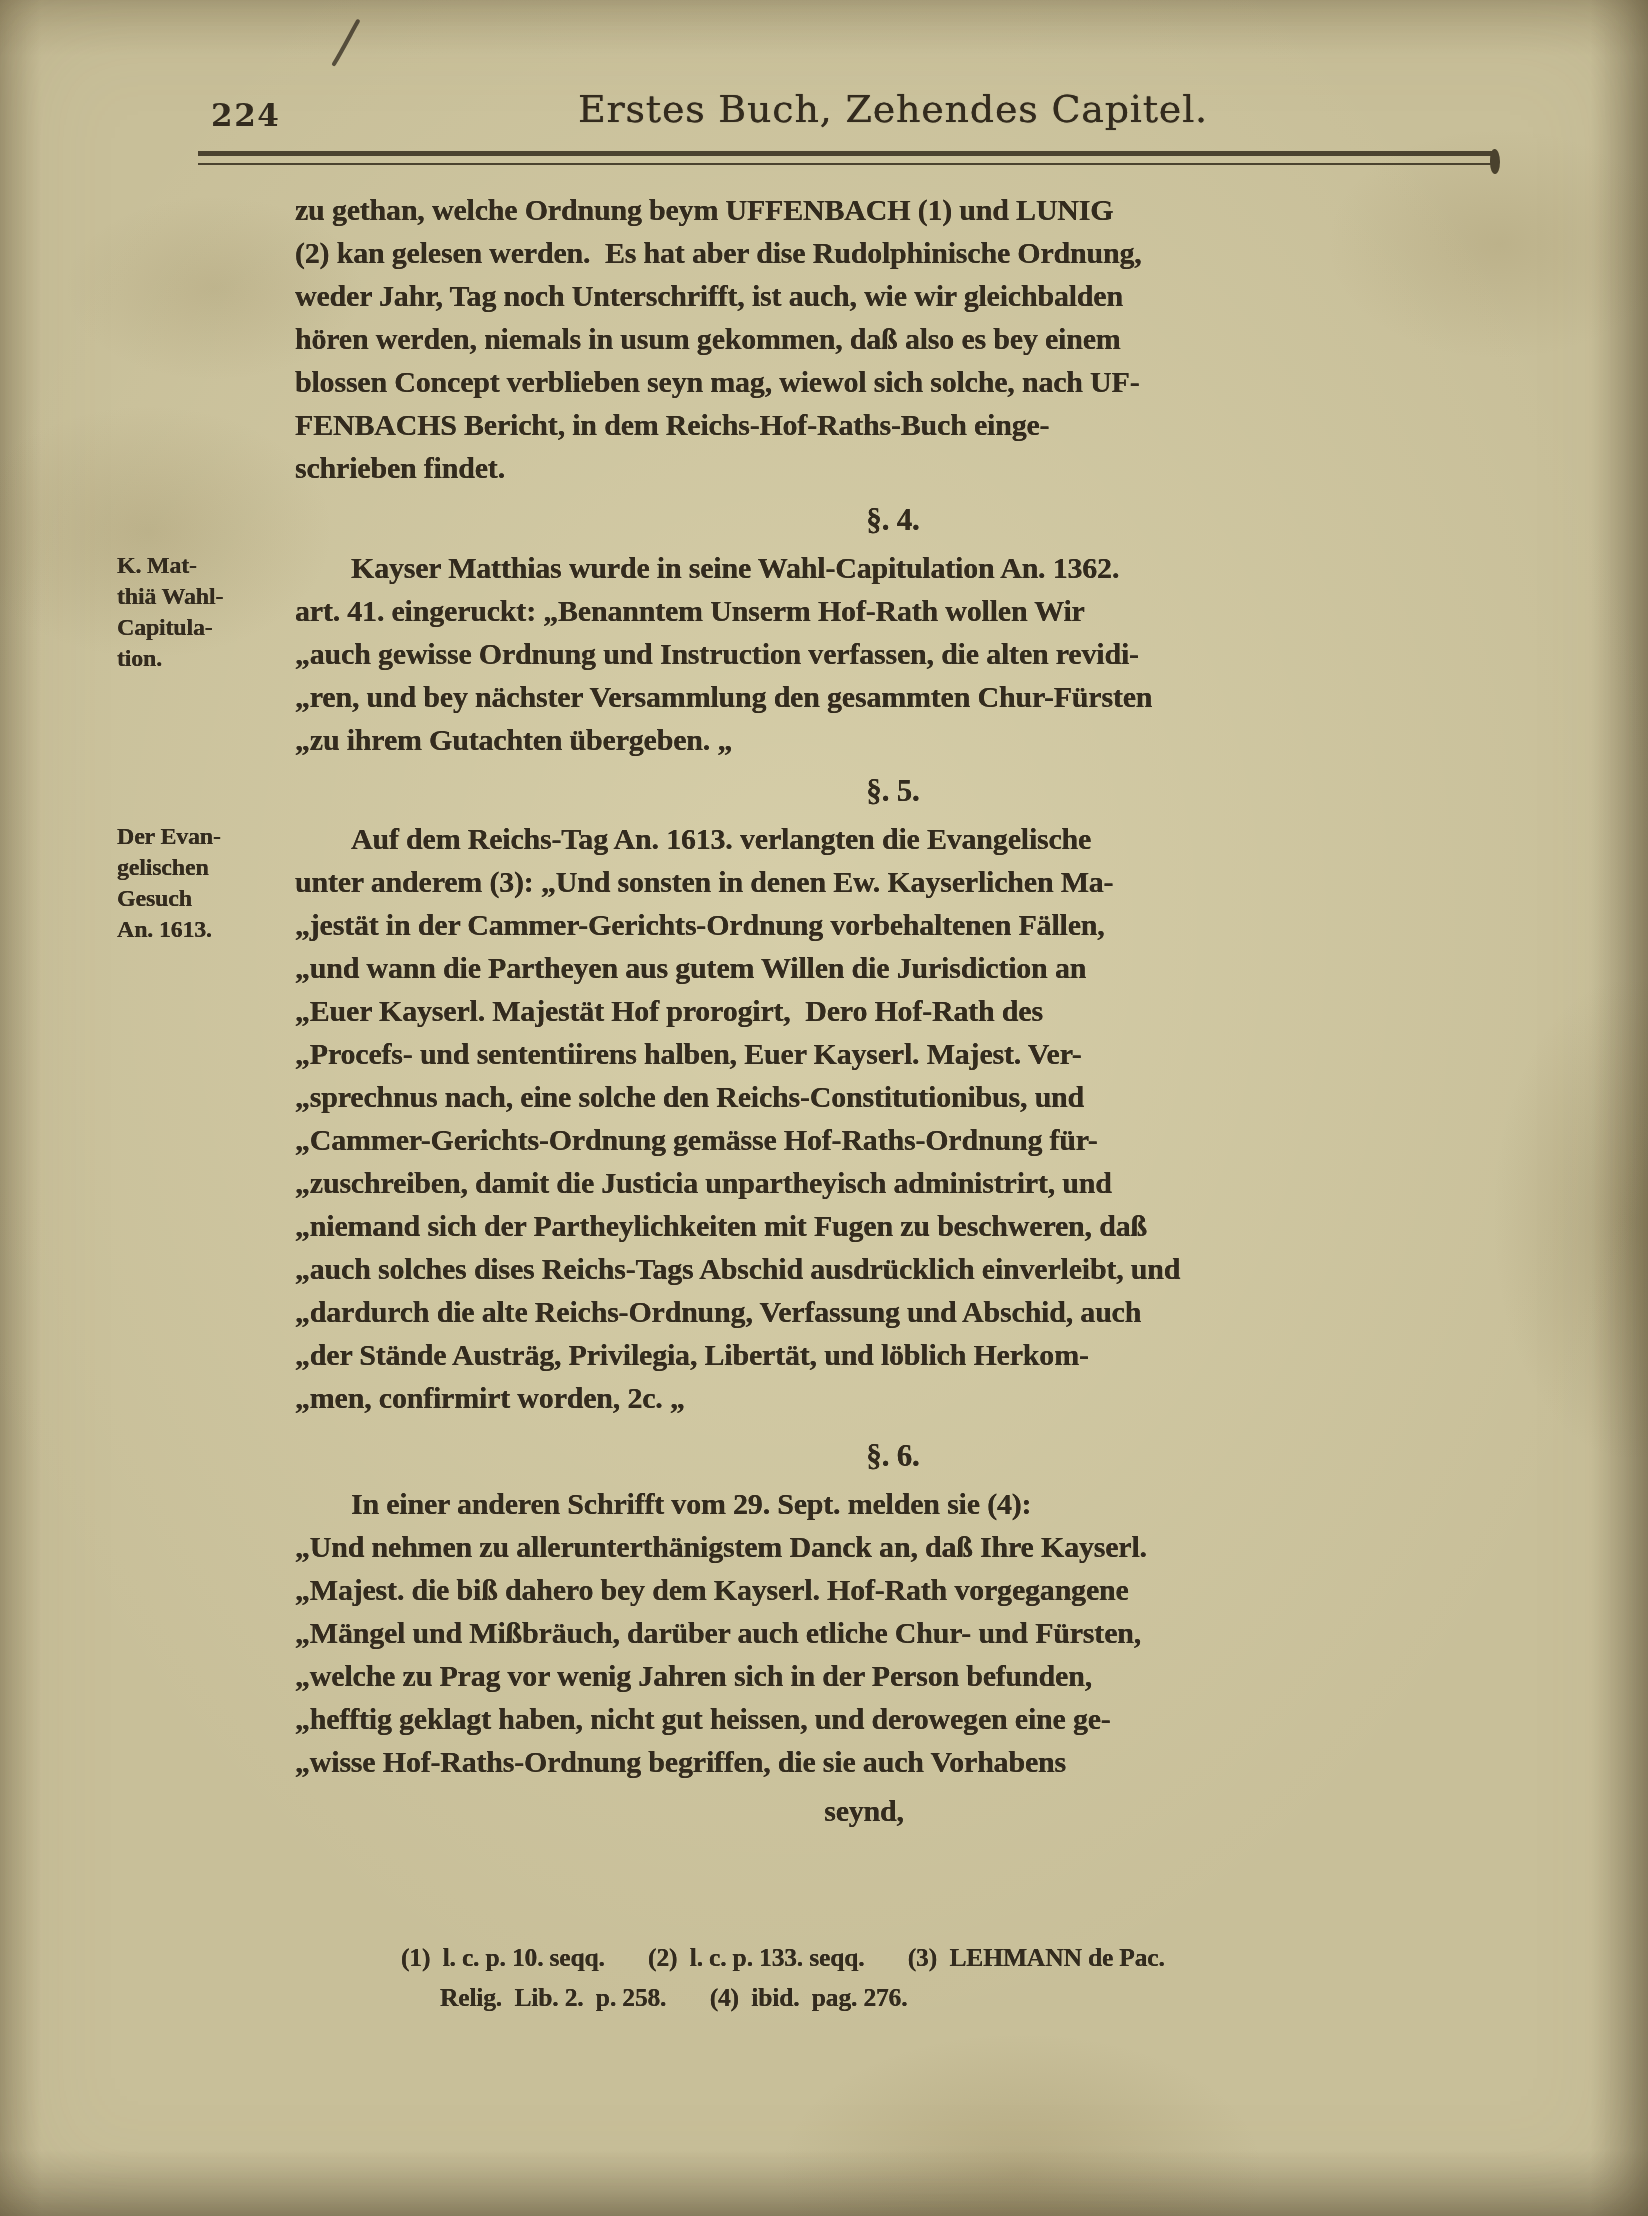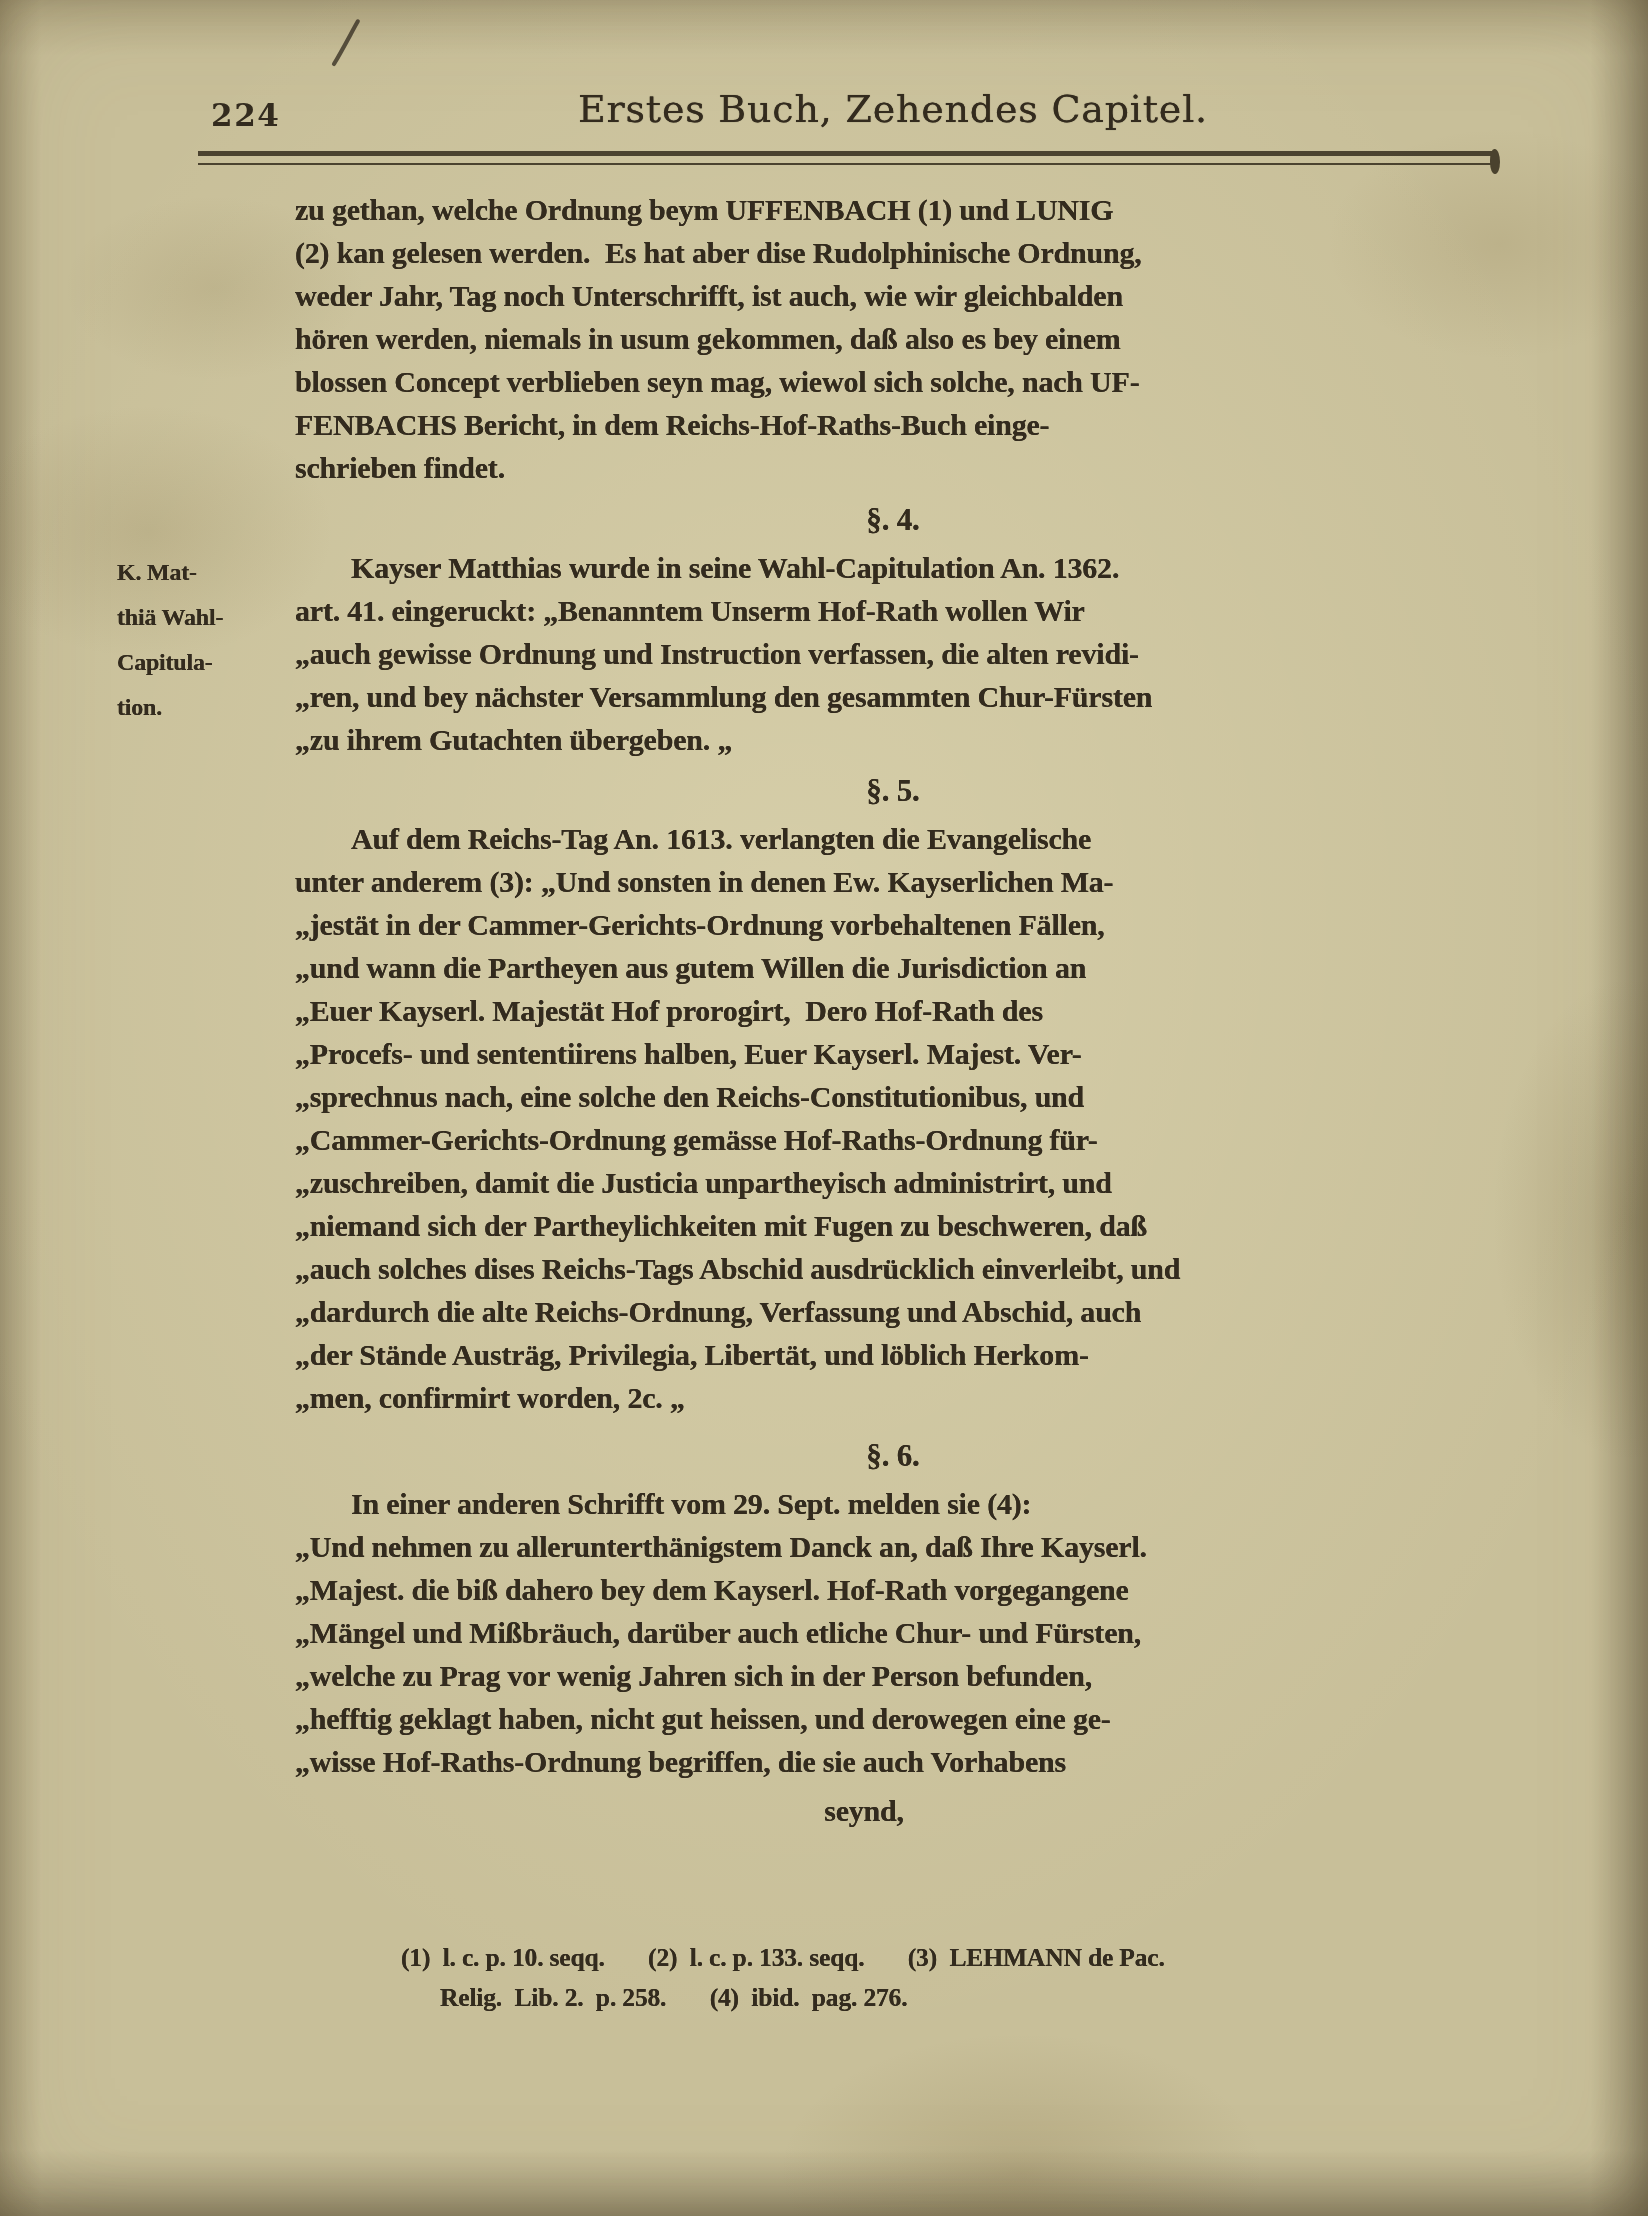--- a/index.html
+++ b/index.html
@@ -95,21 +95,21 @@
     font-weight: bold;
   }
   .sec-head.gap-above { margin-top: 15px; }
   .with-note { position: relative; }
   .margin-note {
     position: absolute;
     left: -178px;
     top: 4.1px;
     width: 169px;
     font-size: 24px;
-    line-height: 45px;
+    line-height: 31px;
     letter-spacing: -0.2px;
     text-shadow: 0 0 0.4px currentColor;
   }
   .catchword-row {
     margin-top: 6.6px;
     text-align: center;
     padding-right: 58px;
   }
 
   
@@ -162,20 +162,24 @@
 art. 41. eingeruckt: „Benanntem Unserm Hof-Rath wollen Wir
 „auch gewisse Ordnung und Instruction verfassen, die alten revidi-
 „ren, und bey nächster Versammlung den gesammten Chur-Fürsten
 „zu ihrem Gutachten übergeben. „</p>
       </div>
     </section>
 
     <section>
       <h2 class="sec-head">§. 5.</h2>
       <div class="with-note">
+        <aside class="margin-note lines">Der Evan-
+gelischen
+Gesuch
+An. 1613.</aside>
         <p class="body lines indent">Auf dem Reichs-Tag An. 1613. verlangten die Evangelische
 unter anderem (3): „Und sonsten in denen Ew. Kayserlichen Ma-
 „jestät in der Cammer-Gerichts-Ordnung vorbehaltenen Fällen,
 „und wann die Partheyen aus gutem Willen die Jurisdiction an
 „Euer Kayserl. Majestät Hof prorogirt,  Dero Hof-Rath des
 „Procefs- und sententiirens halben, Euer Kayserl. Majest. Ver-
 „sprechnus nach, eine solche den Reichs-Constitutionibus, und
 „Cammer-Gerichts-Ordnung gemässe Hof-Raths-Ordnung für-
 „zuschreiben, damit die Justicia unpartheyisch administrirt, und
 „niemand sich der Partheylichkeiten mit Fugen zu beschweren, daß

